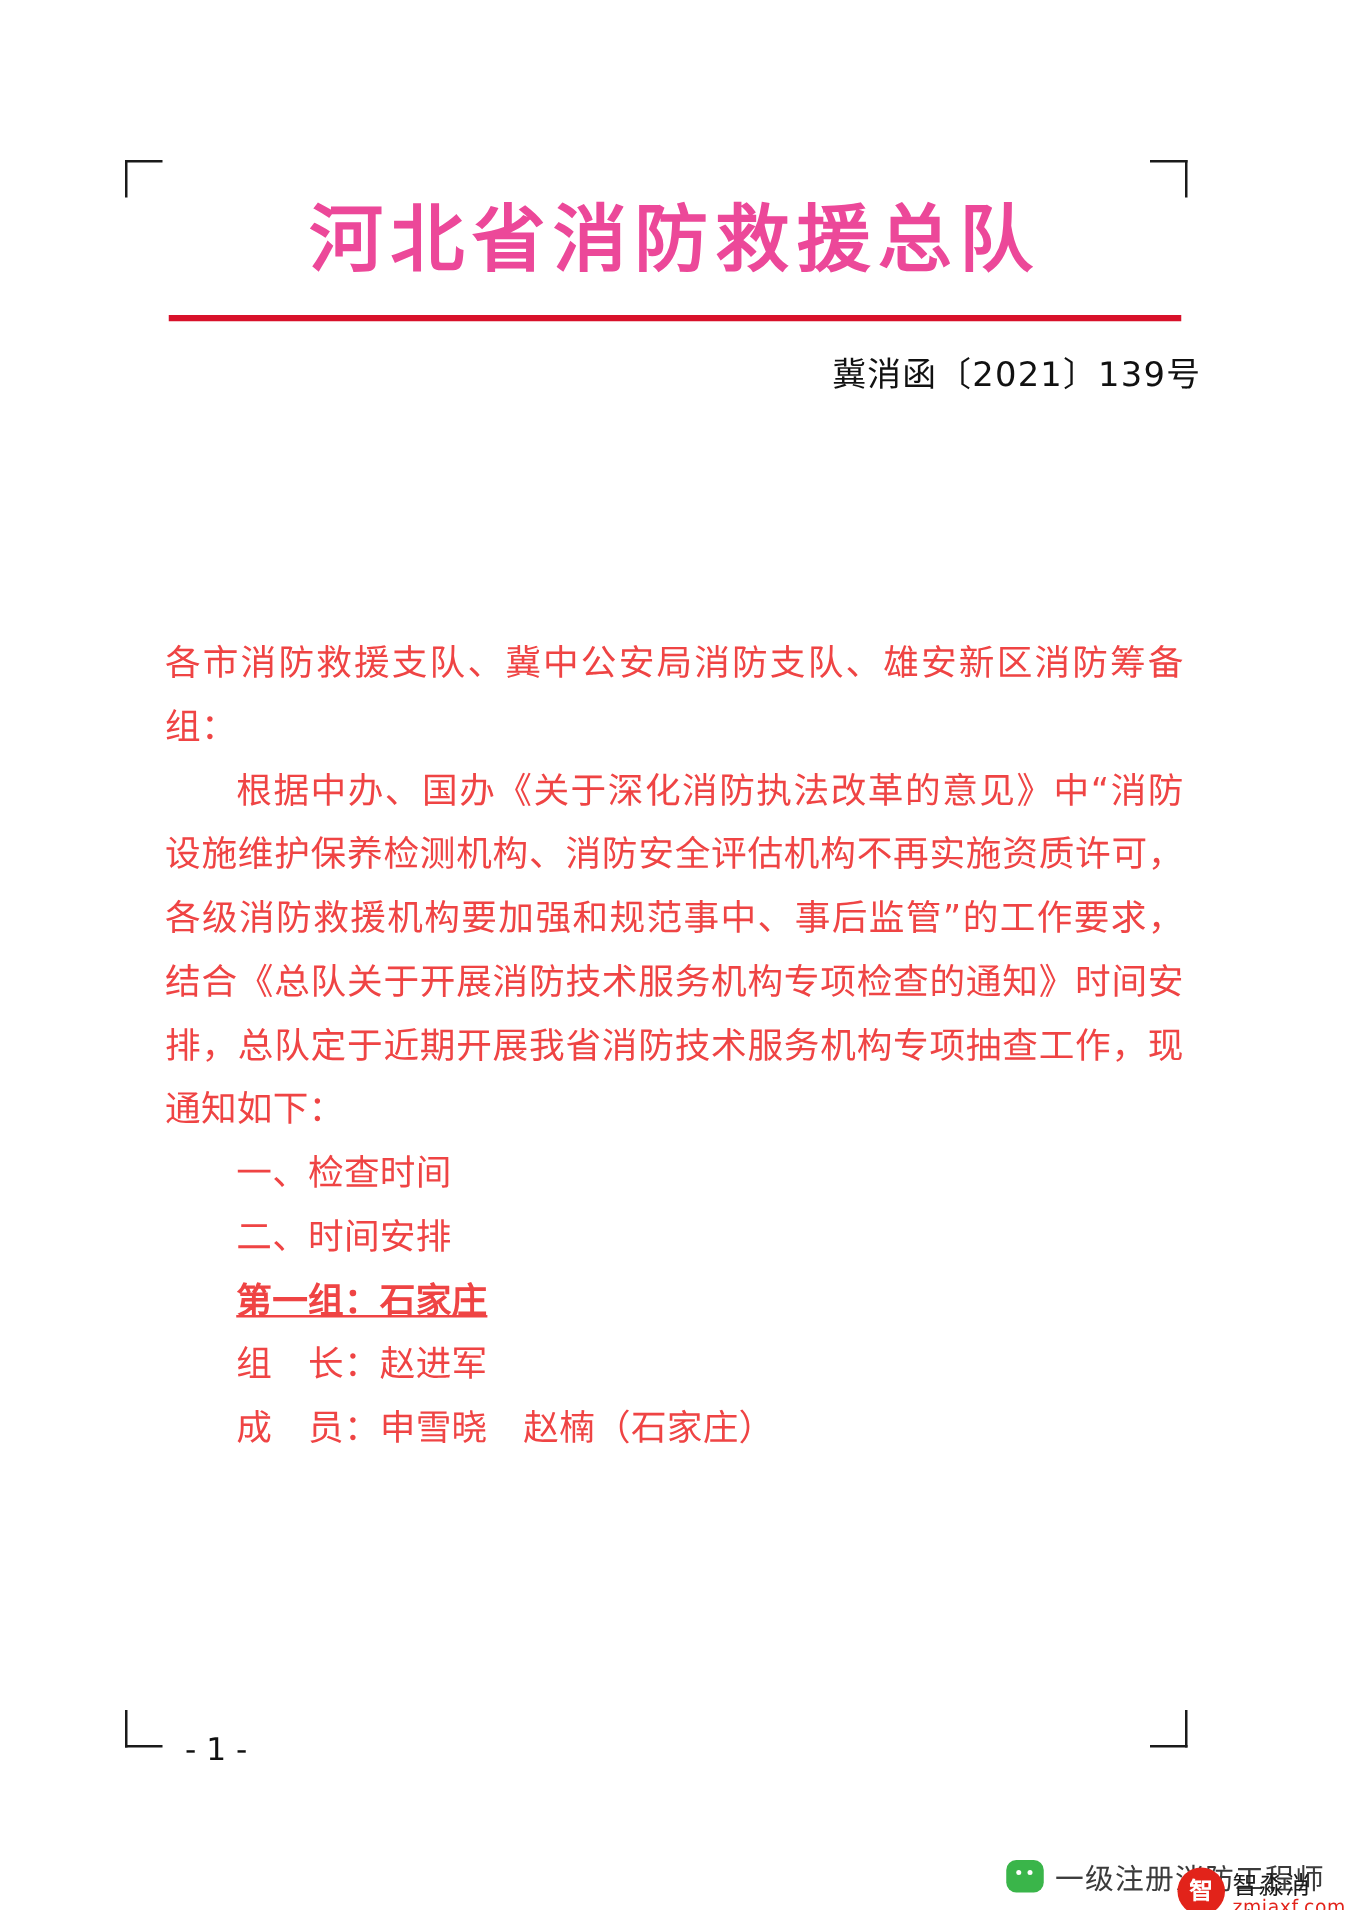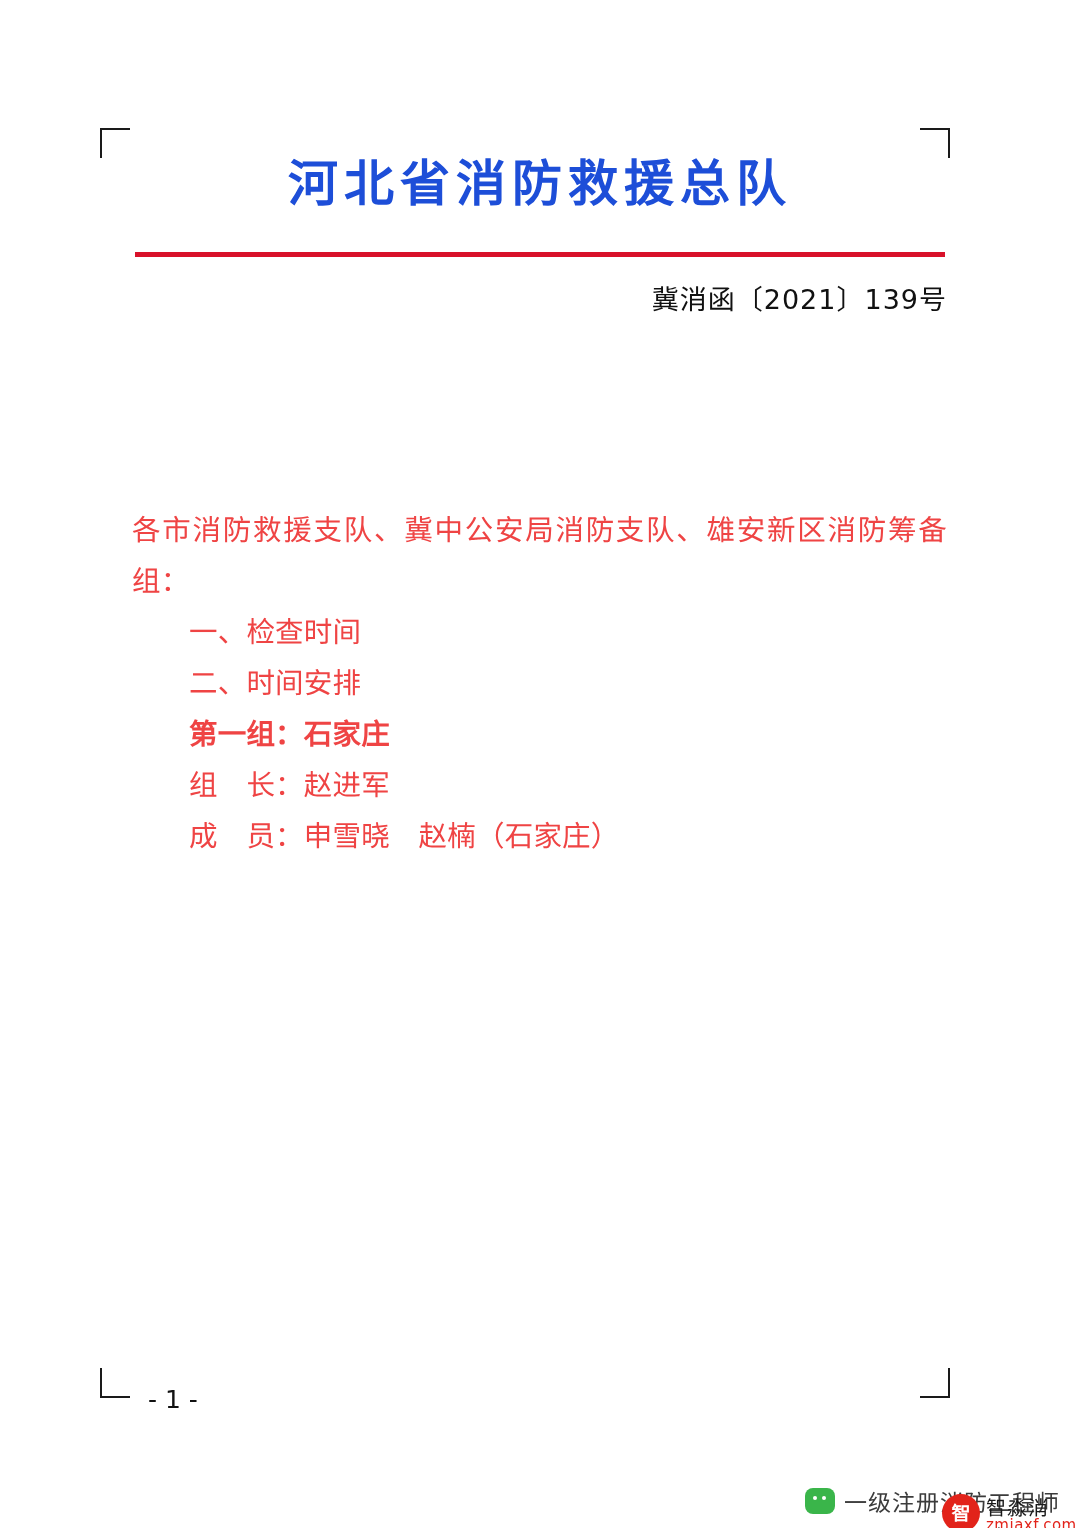--- a/index.html
+++ b/index.html
@@ -49,41 +49,41 @@
 
   
   .masthead {
     position: absolute;
     left: 0;
     right: 0;
     top: 160px;
     text-align: center;
   }
   .masthead-title {
-    font-family: Liberation Mono, monospace;
+    font-family: Liberation Sans, sans-serif;
     font-weight: 700;
-    font-size: 50px;
+    font-size: 59px;
     letter-spacing: 6px;
-    color: #1d4ed8;
+    color: #ec4899;
     line-height: 1.1;
     white-space: nowrap;
   }
   .redline {
     position: absolute;
     left: 135px;
     width: 810px;
     top: 252px;
     height: 5px;
     background: #d8112a;
   }
 
   
   .docnum {
     position: absolute;
-    right: 133px;
+    right: 119px;
     top: 278px;
     font-size: 27px;
     font-family: "DejaVu Sans", "Liberation Sans", sans-serif;
     color: #111;
     letter-spacing: 1px;
   }
 
   
   .doc-title {
     position: absolute;
@@ -109,21 +109,21 @@
     line-height: 51px;
     color: #ef4444;
     letter-spacing: 0.2px;
   }
   .body-text p {
     margin: 0;
     text-align: justify;
     text-justify: inter-ideograph;
   }
   .indent { text-indent: 2em; }
-  .bold { font-weight: 700; }
+  .bold { font-weight: 700; text-decoration: underline; }
   .nowrap-line { text-align: left; }
 
   
   .pagenum {
     position: absolute;
     left: 148px;
     top: 1385px;
     font-size: 25px;
     font-family: "DejaVu Sans", "Liberation Sans", sans-serif;
     color: #111;
@@ -222,20 +222,21 @@
   <div class="masthead">
     <div class="masthead-title">河北省消防救援总队</div>
   </div>
   <div class="redline"></div>
 
   <div class="docnum">冀消函〔2021〕139号</div>
 
 
   <div class="body-text">
     <p>各市消防救援支队、冀中公安局消防支队、雄安新区消防筹备组：</p>
+    <p class="indent">根据中办、国办《关于深化消防执法改革的意见》中“消防设施维护保养检测机构、消防安全评估机构不再实施资质许可，各级消防救援机构要加强和规范事中、事后监管”的工作要求，结合《总队关于开展消防技术服务机构专项检查的通知》时间安排，总队定于近期开展我省消防技术服务机构专项抽查工作，现通知如下：</p>
     <p class="indent nowrap-line">一、检查时间</p>
     <p class="indent nowrap-line">二、时间安排</p>
     <p class="indent nowrap-line bold">第一组：石家庄</p>
     <p class="indent nowrap-line">组　长：赵进军</p>
     <p class="indent nowrap-line">成　员：申雪晓　赵楠（石家庄）</p>
   </div>
 
   <div class="pagenum">- 1 -</div>
 
   <div class="wm">

